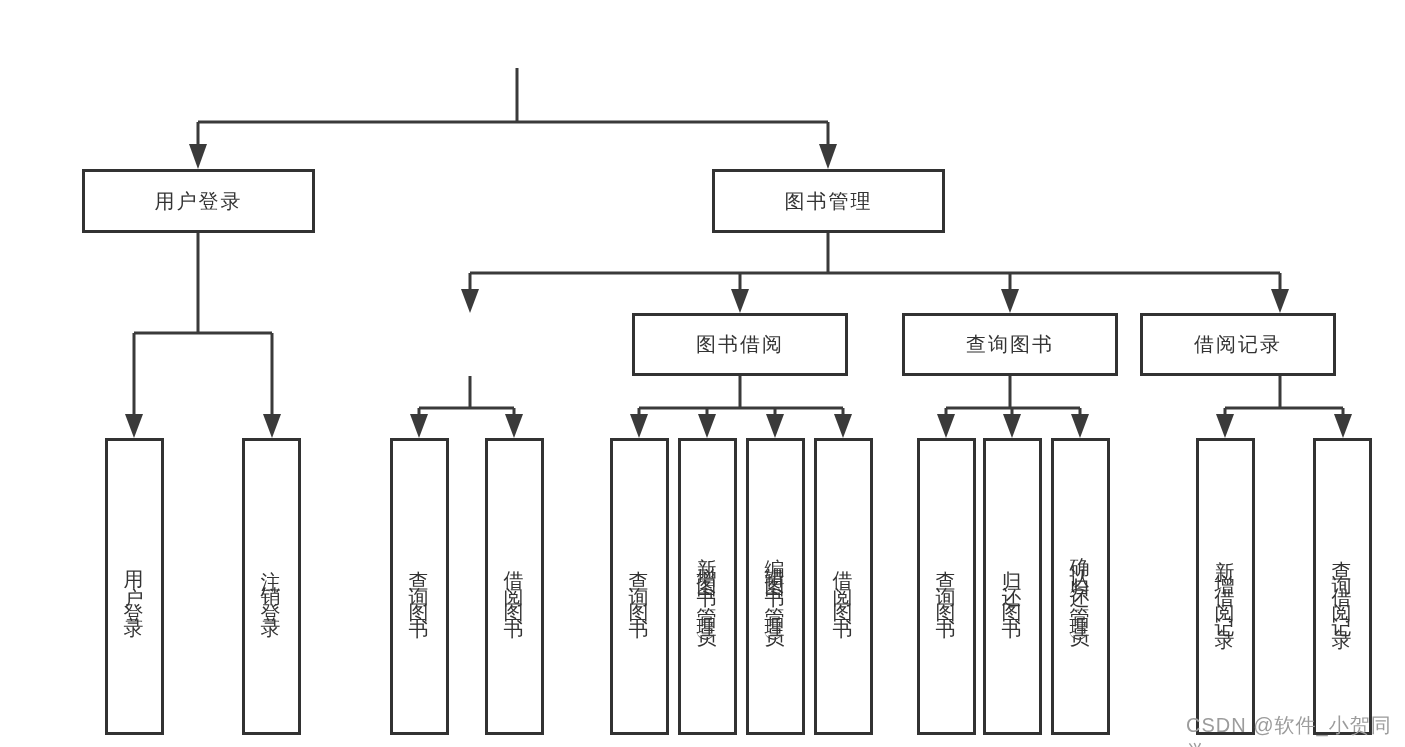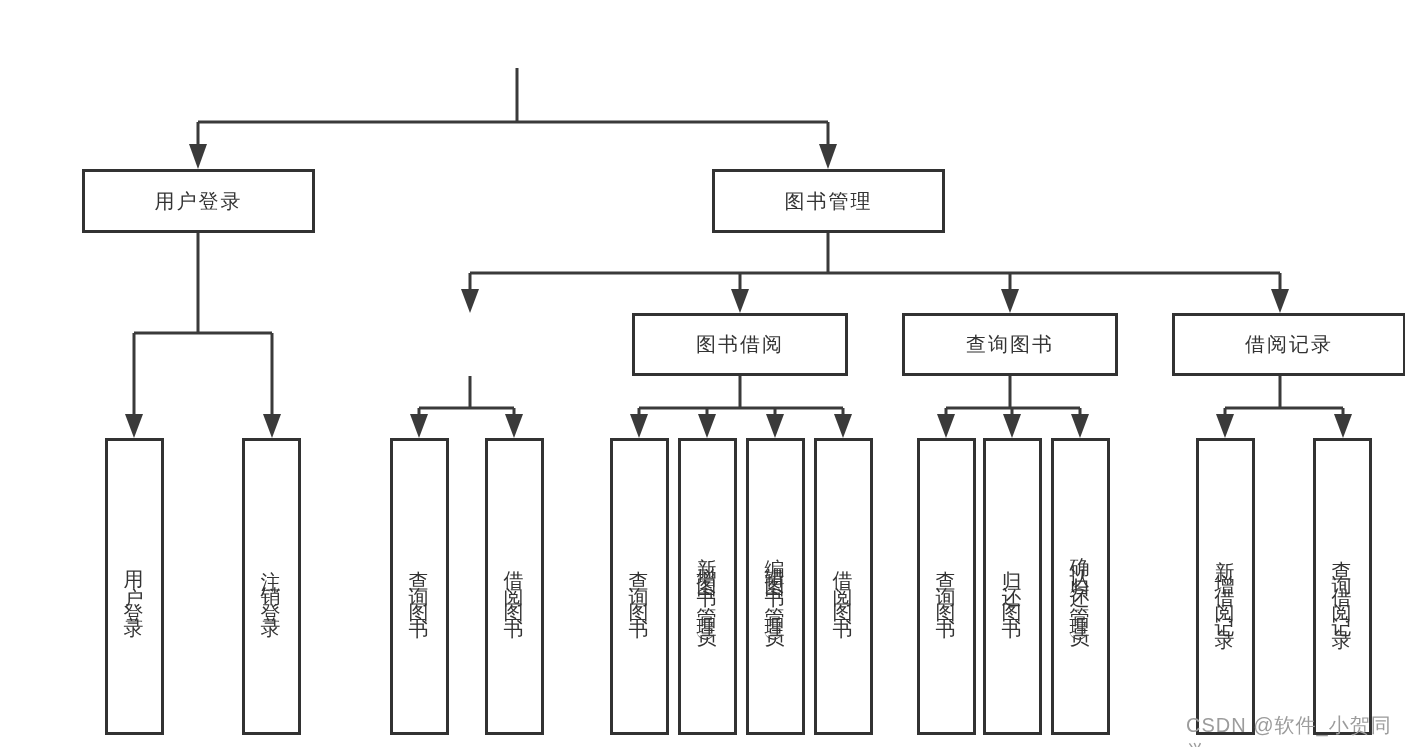--- a/index.html
+++ b/index.html
@@ -92,21 +92,21 @@
     <polygon class="ah" points="1216,414 1234,414 1225,438"></polygon>
     <polygon class="ah" points="1334,414 1352,414 1343,438"></polygon>
   </svg>
 
 
   <div class="node hbox" style="left:82px;top:169px;width:233px;">用户登录</div>
   <div class="node hbox" style="left:712px;top:169px;width:233px;text-align:right;">图书管理</div>
 
   <div class="node hbox" style="left:632px;top:313px;width:216px;height:63px;">图书借阅</div>
   <div class="node hbox" style="left:902px;top:313px;width:216px;height:63px;">查询图书</div>
-  <div class="node hbox" style="left:1172px;top:313px;width:234px;height:63px;font-family:Liberation Serif, serif;">借阅记录</div>
+  <div class="node hbox" style="left:1140px;top:313px;width:196px;height:63px;font-family:Liberation Serif, serif;">借阅记录</div>
 
   <div class="node vbox" style="left:105px;">用户登录</div>
   <div class="node vbox" style="left:242px;">注销登录</div>
   <div class="node vbox" style="left:390px;">查询图书</div>
   <div class="node vbox" style="left:485px;">借阅图书</div>
   <div class="node vbox" style="left:610px;">查询图书</div>
   <div class="node vbox long" style="left:678px;">新增图书（管理员）</div>
   <div class="node vbox long" style="left:746px;">编辑图书（管理员）</div>
   <div class="node vbox" style="left:814px;">借阅图书</div>
   <div class="node vbox" style="left:917px;">查询图书</div>

